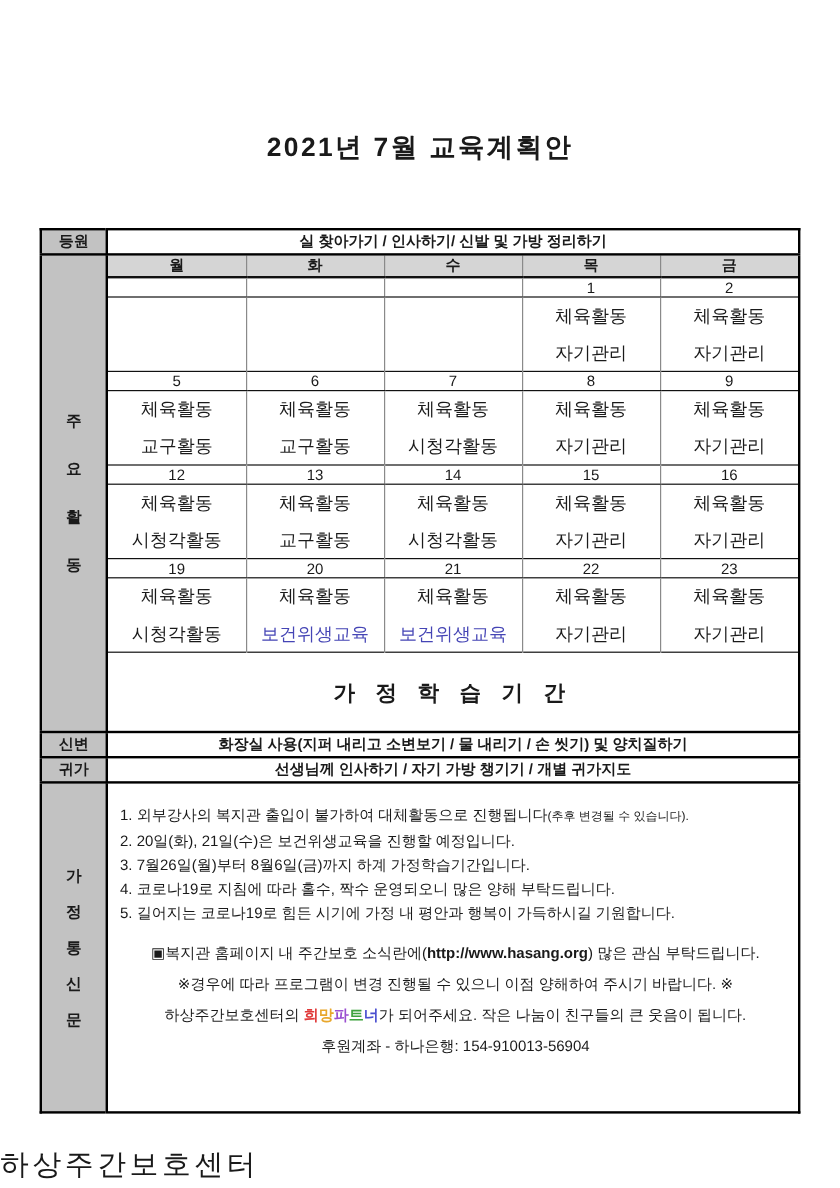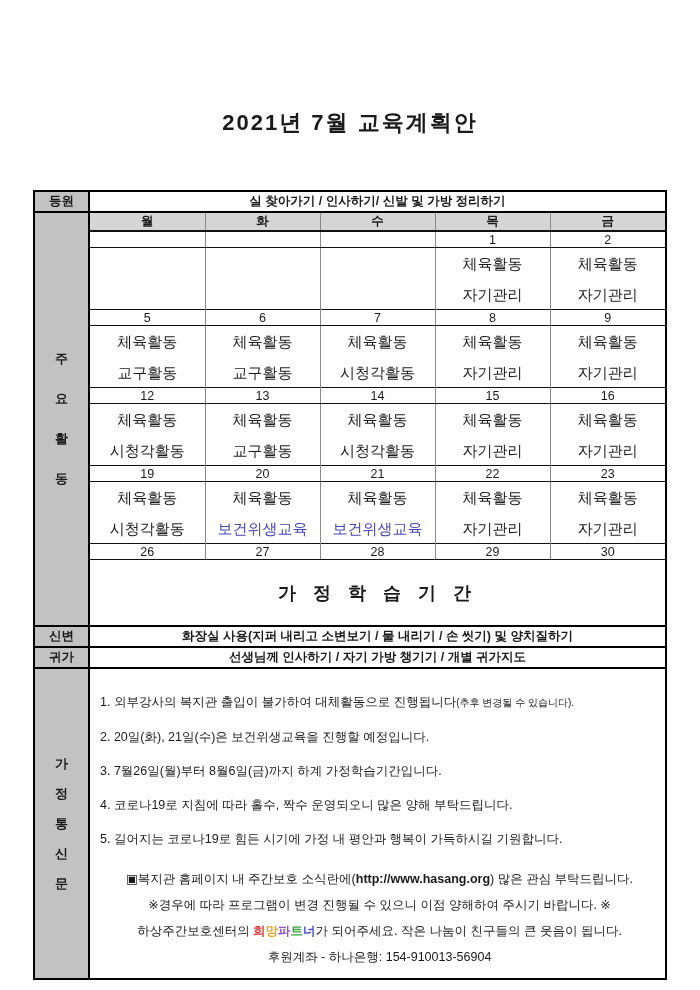--- a/index.html
+++ b/index.html
@@ -43,21 +43,21 @@
   .act-cell { height:61px; text-align:center; vertical-align:middle; }
   .act-line { font-size:15px; line-height:15px; }
   .act-line + .act-line { margin-top:16px; }
   .merged-cell {
     height:65px; text-align:center; font-size:18px; font-weight:bold;
     letter-spacing:6px; border-top:1px solid #111;
   }
 
   .news-td { vertical-align:top; height:273px; }
   .news-inner { padding:16px 6px 8px 10px; font-size:12.5px; }
-  .note { line-height:34px; white-space:nowrap; }
+  .note { line-height:20px; white-space:nowrap; }
   .note-small { font-size:10px; }
   .center-block { text-align:center; margin-top:10px; line-height:26px; }
   .bold { font-weight:bold; }
   .hope-char span { font-weight:bold; }
 
   .footer-name {
     text-align:left; font-size:24px; letter-spacing:3px; margin-top:26px;
   }
 </style>
 </head>
@@ -203,27 +203,20 @@
                   <div class="act-line" style="color: rgb(69, 69, 181);">보건위생교육</div>
                 </td>
                 <td class="act-cell">
                   <div class="act-line">체육활동</div>
                   <div class="act-line">자기관리</div>
                 </td>
                 <td class="act-cell">
                   <div class="act-line">체육활동</div>
                   <div class="act-line">자기관리</div>
                 </td>
-              </tr>
-              <tr>
-                <td class="date-cell">26</td>
-                <td class="date-cell">27</td>
-                <td class="date-cell">28</td>
-                <td class="date-cell">29</td>
-                <td class="date-cell">30</td>
               </tr>
               <tr>
                 <td colspan="5" class="merged-cell">가 정 학 습 기 간</td>
               </tr>
             </tbody>
         </table>
       </td>
     </tr>
 
     <tr>

